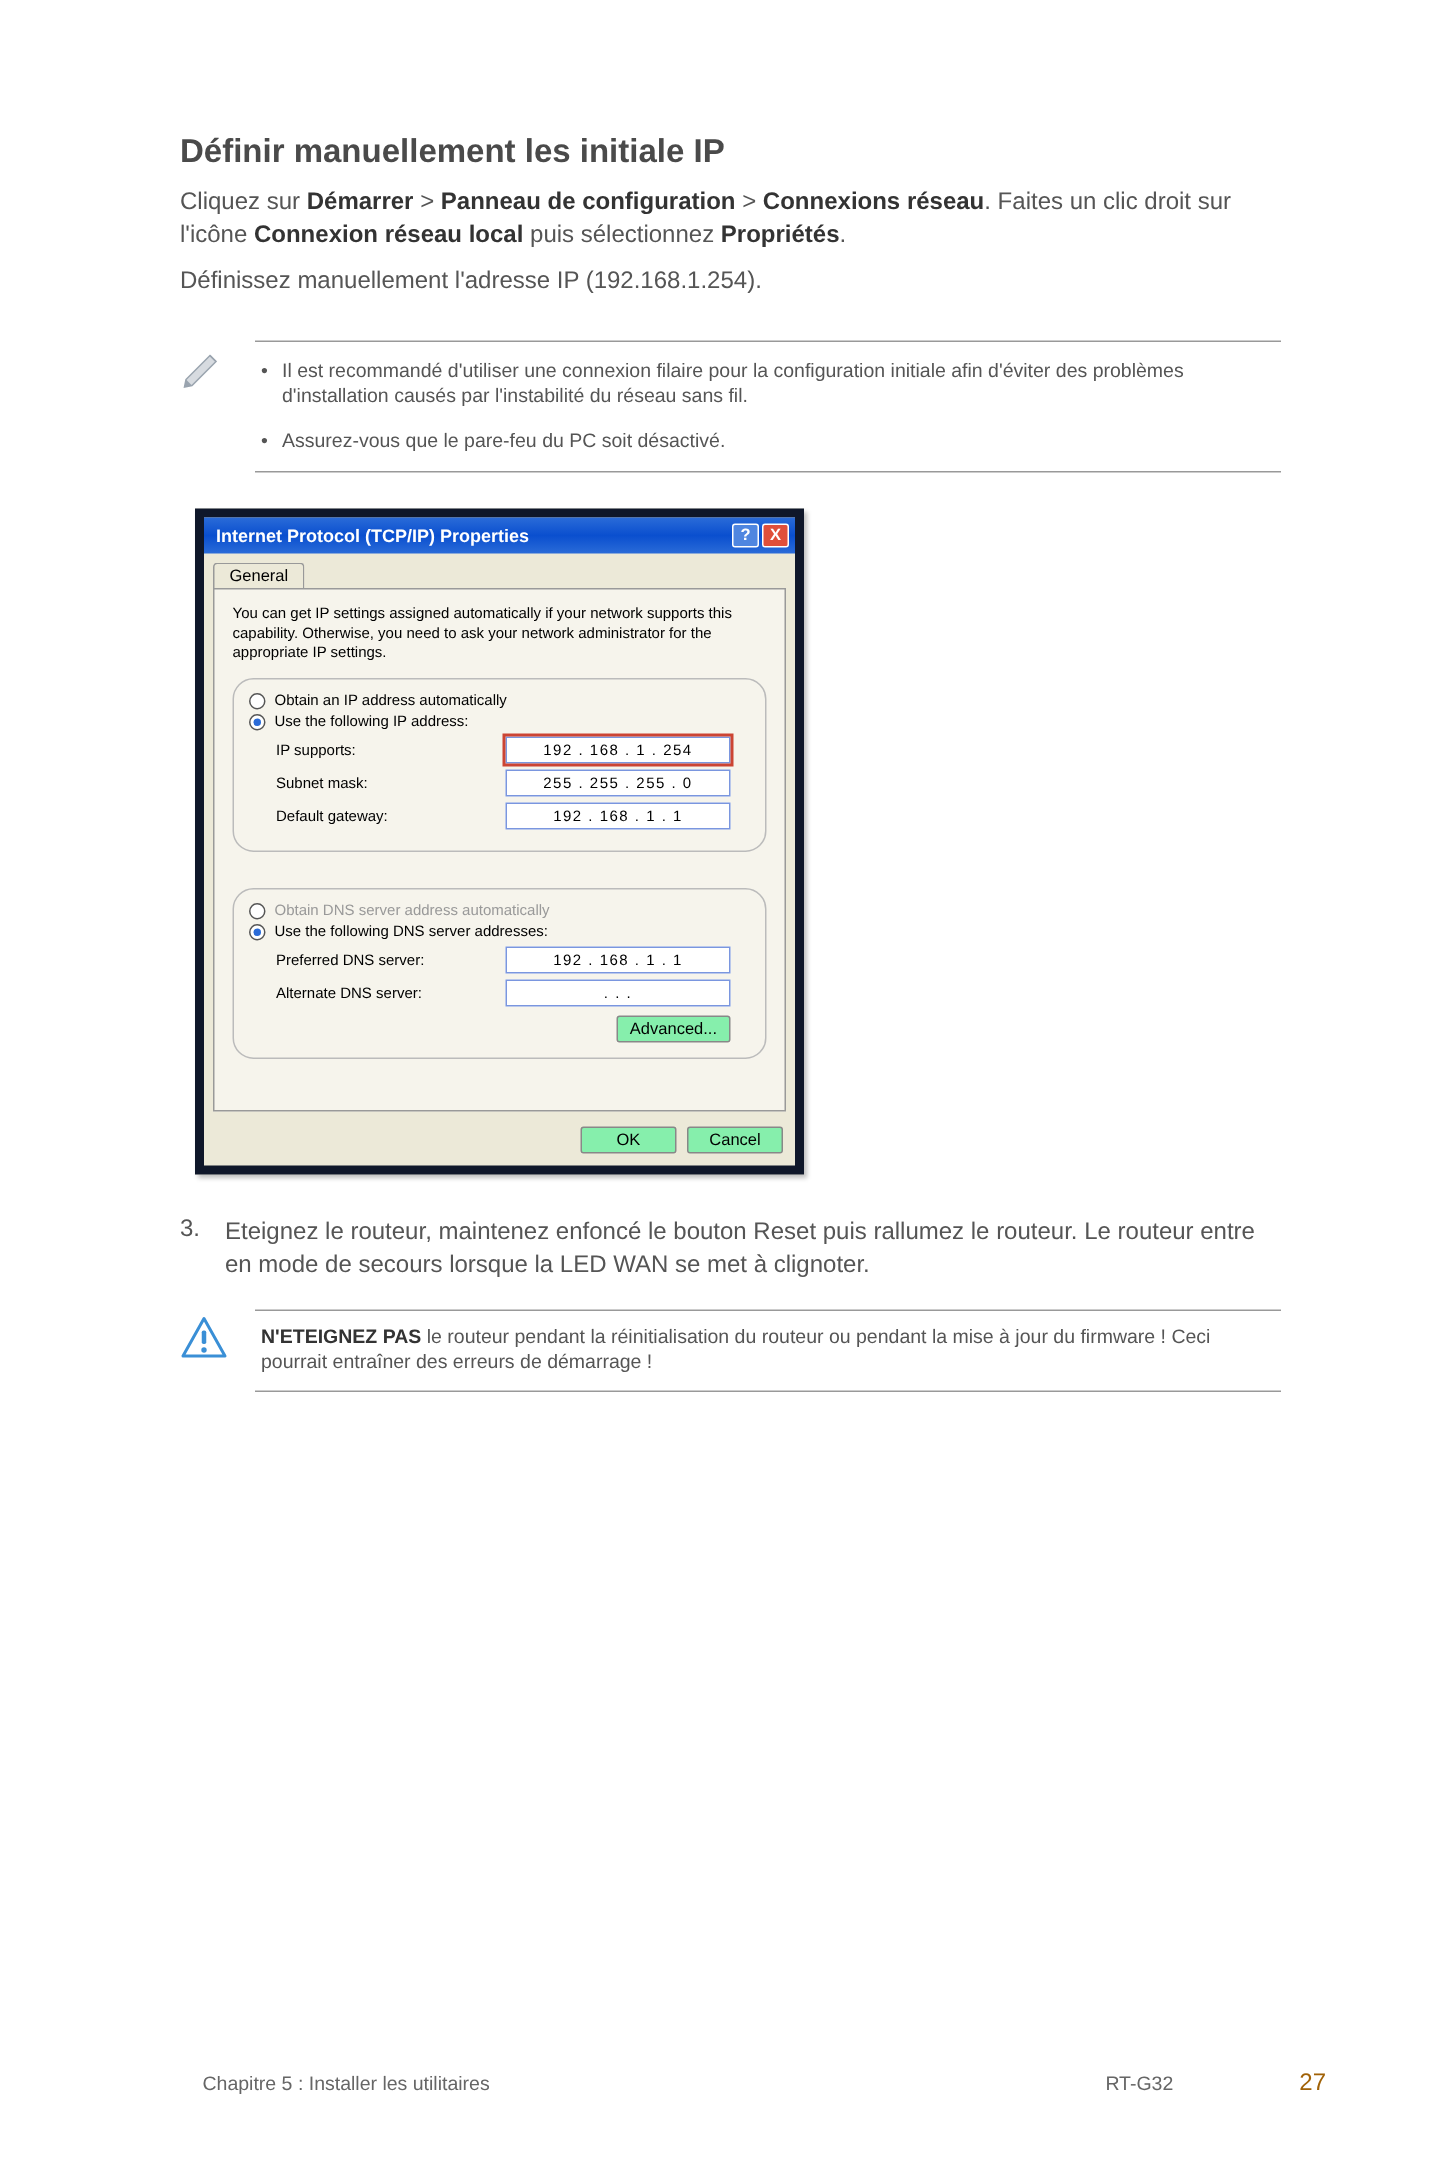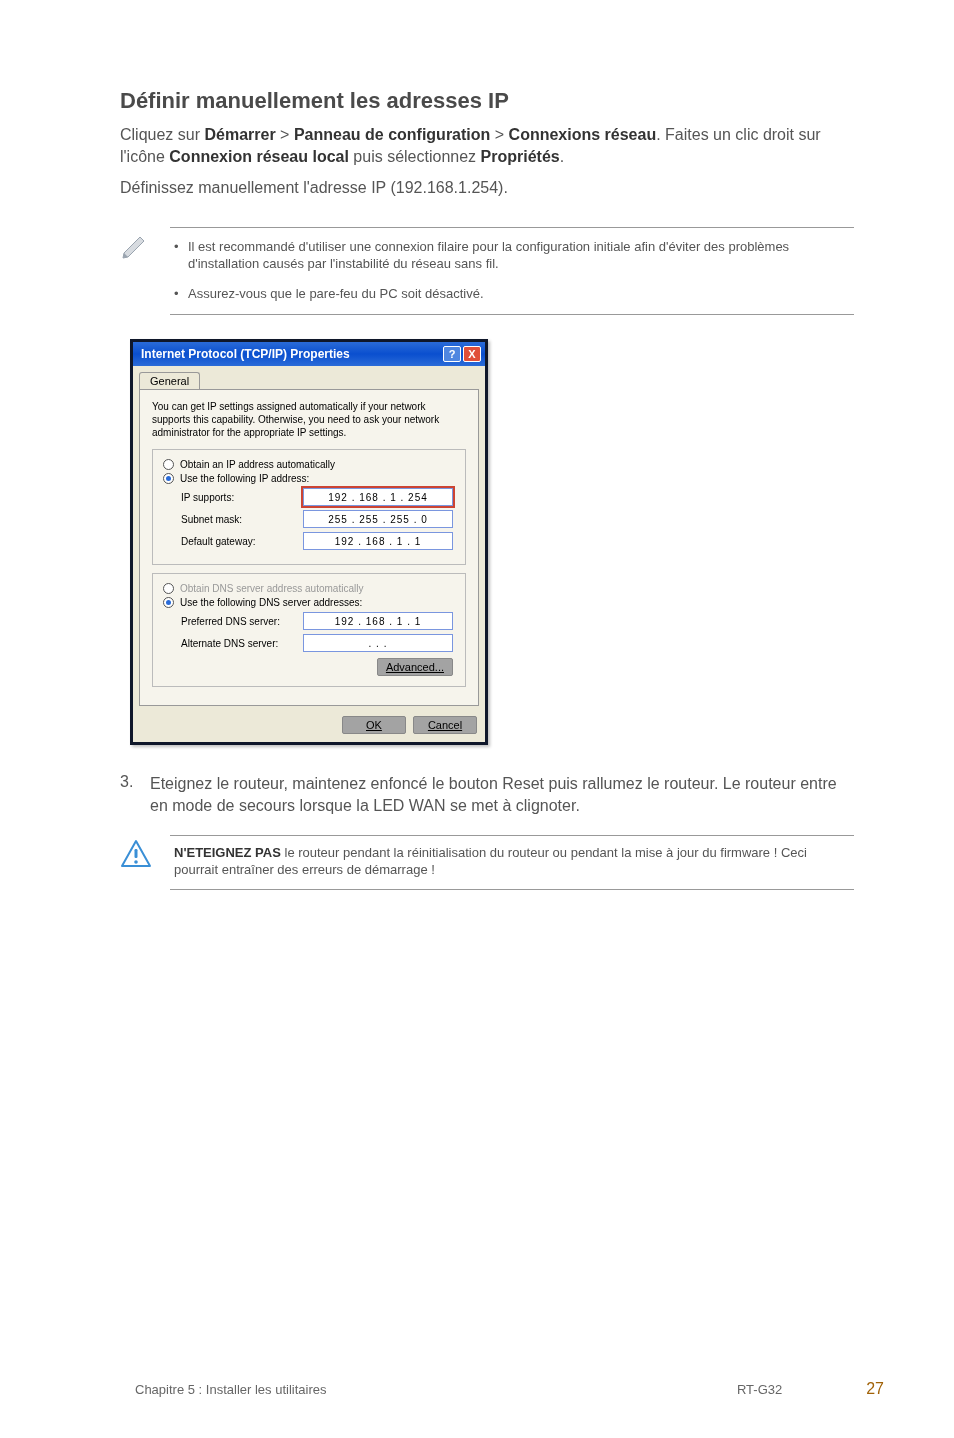--- a/index.html
+++ b/index.html
@@ -79,22 +79,22 @@
     border-bottom: 1px solid #999;
     padding: 8px 4px 10px 4px;
     font-size: 13px;
     color: #555;
     line-height: 1.35;
   }
 
   
   .dialog {
     margin: 24px 0 28px 10px;
-    width: 358px;
-    border: 3px solid #0f172a;
+    width: 406px;
+    border: 6px solid #0f172a;
     background: #ece9d8;
     font-family: Tahoma, Arial, sans-serif;
     font-size: 11px;
     color: #000;
     box-shadow: 2px 2px 3px rgba(0,0,0,.25);
   }
   .dialog .titlebar {
     background: linear-gradient(to bottom, #2a6bd8 0%, #0a4fcf 50%, #2a6bd8 100%);
     color: #fff;
     display: flex;
@@ -128,23 +128,23 @@
   }
   .dialog .tabbody {
     margin:0 6px 6px 6px;
     border:1px solid #999;
     background:#f6f4ec;
     padding:10px 12px;
   }
   .dialog .explain { font-size:10px; line-height:1.3; margin-bottom:10px; }
   .dialog fieldset {
     border:1px solid #bbb;
-    border-radius:0;
-    padding:6px 12px 10px 10px;
-    margin-bottom:8px;
+    border-radius:14px;
+    padding:6px 23px 10px 10px;
+    margin-bottom:24px;
   }
   .dialog .radio-row {
     display:flex; align-items:center; gap:6px;
     font-size:10px; margin:3px 0;
   }
   .dialog .radio {
     width:11px; height:11px; border:1px solid #555; border-radius:50%;
     display:inline-flex; align-items:center; justify-content:center;
     background:#fff;
   }
@@ -158,24 +158,23 @@
   .dialog .field-row label { font-size:10px; }
   .dialog .ipbox {
     width:150px; height:18px; border:1px solid #7a96df;
     background:#fff; font-size:10px; display:flex; align-items:center;
     justify-content:center; letter-spacing:1px;text-align:right;
   }
   .dialog .ipbox.highlight { outline:2px solid #c43; }
   .dialog .btnrow { text-align:right; padding:4px 8px 8px 8px; }
   .dialog .btn {
     display:inline-block; min-width:64px; text-align:center;
-    border:1px solid #888; background:#a3a3a3;
+    border:1px solid #888; background:#86efac;
     padding:2px 8px; font-size:11px; margin-left:4px;
     border-radius:2px;
-    text-decoration:underline;
   }
   .dialog .advrow { text-align:right; margin-top:6px; }
 
   .step-para {
     display:flex;
     margin-top: 6px;
   }
   .step-para .num {
     width: 30px; flex:0 0 30px;
     font-size:16px; color:#555;
@@ -196,21 +195,21 @@
   }
   .footer .right { display:flex; gap:84px; align-items:baseline;justify-content:center; }
   .footer .pagenum { font-size:16px; color:#a16207; }
 
   .disabled { color:#999; }
 </style>
 </head>
 <body>
 
 <div class="page">
-  <h2 class="section-title">Définir manuellement les adresses IP</h2>
+  <h2 class="section-title">Définir manuellement les initiale IP</h2>
 
   <p class="body-text">
     <span>Cliquez sur </span><span class="bold">Démarrer</span><span> &gt; </span><span class="bold">Panneau de configuration</span><span> &gt; </span><span class="bold">Connexions réseau</span><span>. Faites un clic droit sur l'icône </span><span class="bold">Connexion réseau local</span><span> puis sélectionnez </span><span class="bold">Propriétés</span><span>.</span>
   </p>
 
   <p class="body-text">Définissez manuellement l'adresse IP (192.168.1.254).</p>
 
   <div class="note-block">
     <div class="icon-col">
       <span>

